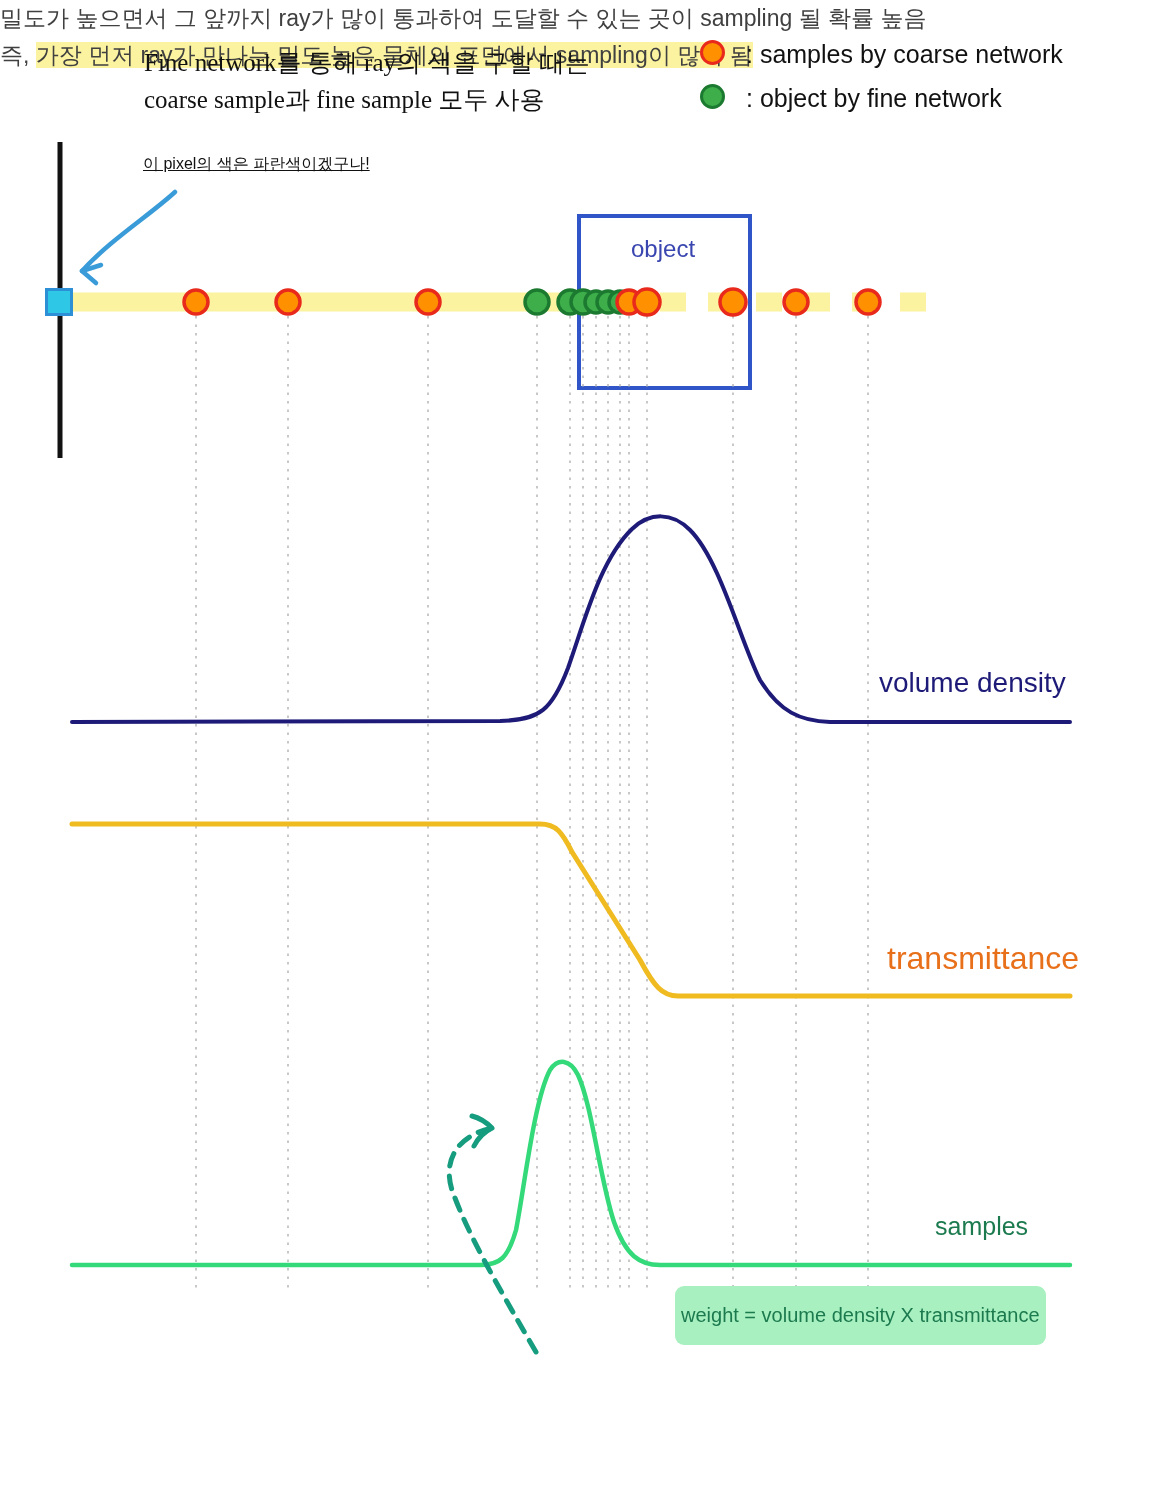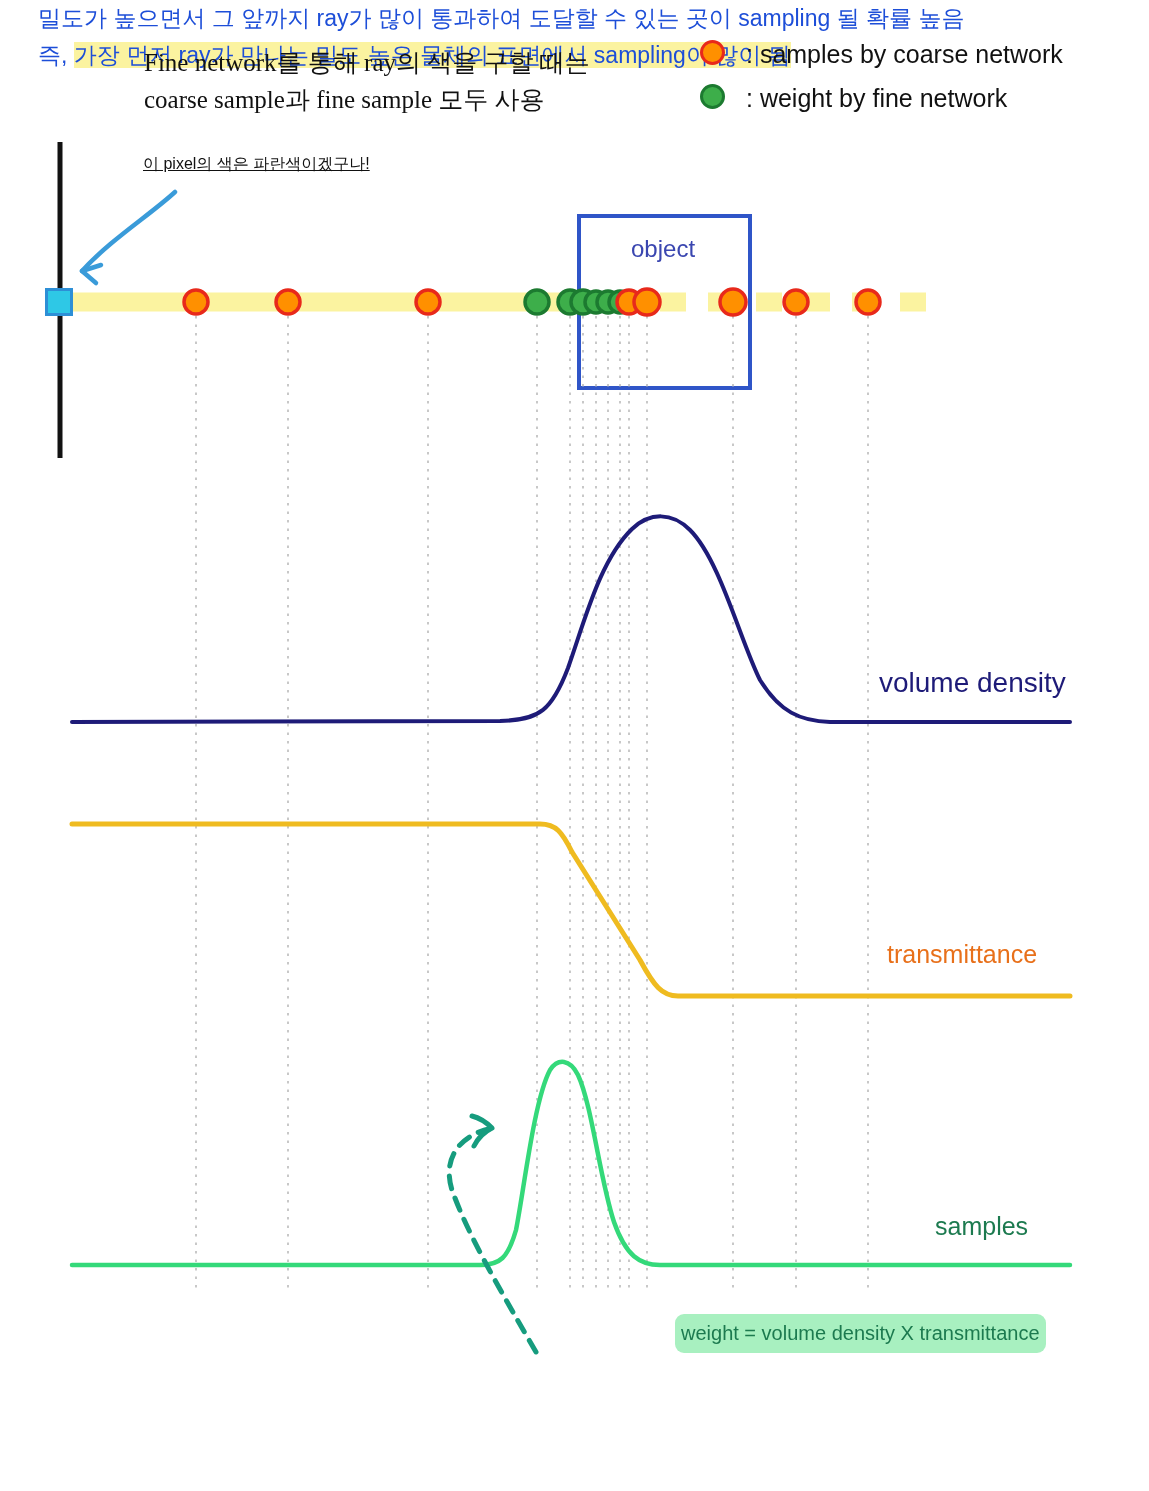--- a/index.html
+++ b/index.html
@@ -33,47 +33,47 @@
   .pixel-square{
     position:absolute;left:45px;top:288px;width:28px;height:28px;
     background:#2EC8E6;border:3px solid #2D8FD6;box-sizing:border-box;
   }
   .obj-label{
     left:631px;top:235px;font-size:24px;color:#3A46B0;
   }
 
   
   .lbl-density{left:879px;top:667px;font-size:28px;color:#1E1B78;}
-  .lbl-transmit{left:887px;top:940px;font-size:25px;color:#E8701A;}
+  .lbl-transmit{left:887px;top:940px;font-size:32px;color:#E8701A;}
   .lbl-weight{left:935px;top:1212px;font-size:25px;color:#1C7A4F;}
   .lbl-eq{
-    left:675px;top:1314px;font-size:20px;color:#1C7A4F;
-    background:#A8F0C0;padding:8px 6px;border-radius:9px;
+    left:675px;top:1286px;font-size:20px;color:#1C7A4F;
+    background:#A8F0C0;padding:18px 6px;border-radius:9px;
   }
 
   
-  .note-bottom{left:104px;top:1382px;font-size:23px;line-height:37px;color:#1d4ed8;margin-left:38px;}
+  .note-bottom{left:104px;top:1382px;font-size:23px;line-height:37px;color:#404040;}
   .hl-yellow{background:#FBF3A0;}
 </style>
 </head>
 <body>
 
 <div id="stage">
 
   <div class="txt note-top">Fine network를 통해 ray의 색을 구할 때는
 coarse sample과 fine sample 모두 사용</div>
 
   <div class="legend">
     <div class="legend-row">
       <span class="legend-dot coarse"></span>
       <span class="legend-label">: samples by coarse network</span>
     </div>
     <div class="legend-row">
       <span class="legend-dot fine"></span>
-      <span class="legend-label">: weight by fine network</span>
+      <span class="legend-label">: object by fine network</span>
     </div>
   </div>
 
   <div class="txt note-pixel">이 pixel의 색은 파란색이겠구나!</div>
 
   <svg class="layer" viewBox="0 0 1149 1491">
 
     <line x1="60" y1="142" x2="60" y2="458" stroke="#111" stroke-width="5"></line>
 
     <path d="M175 192 C 150 215, 110 240, 82 271" fill="none" stroke="#3A9BD9" stroke-width="4.5" stroke-linecap="round"></path>

